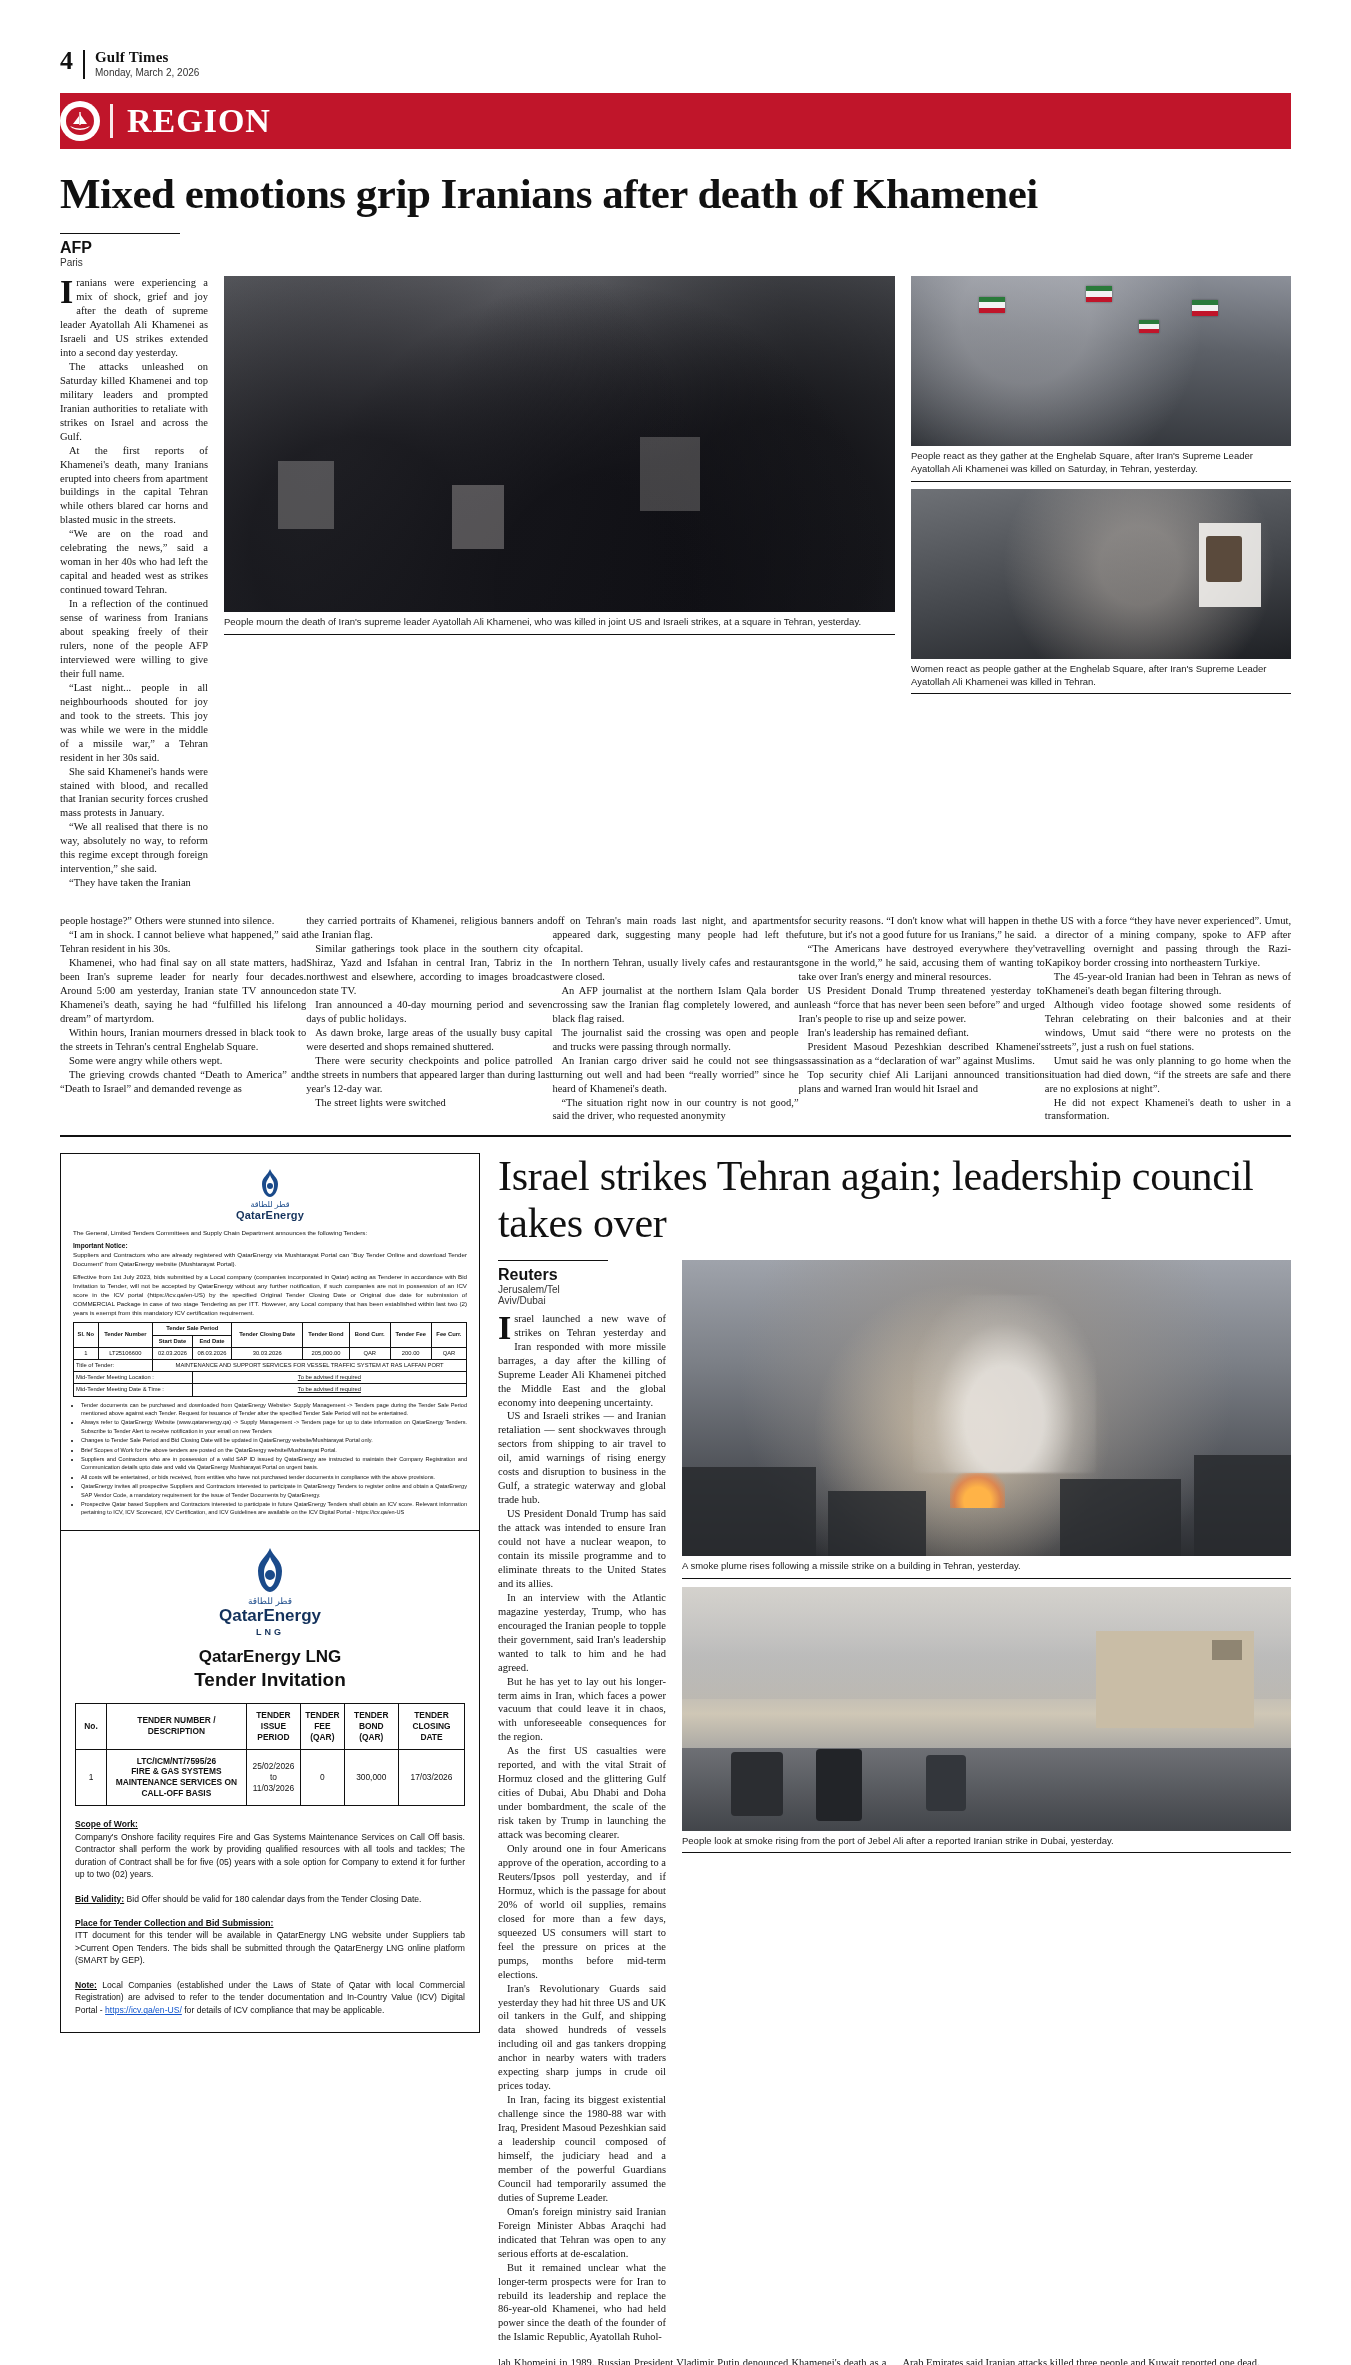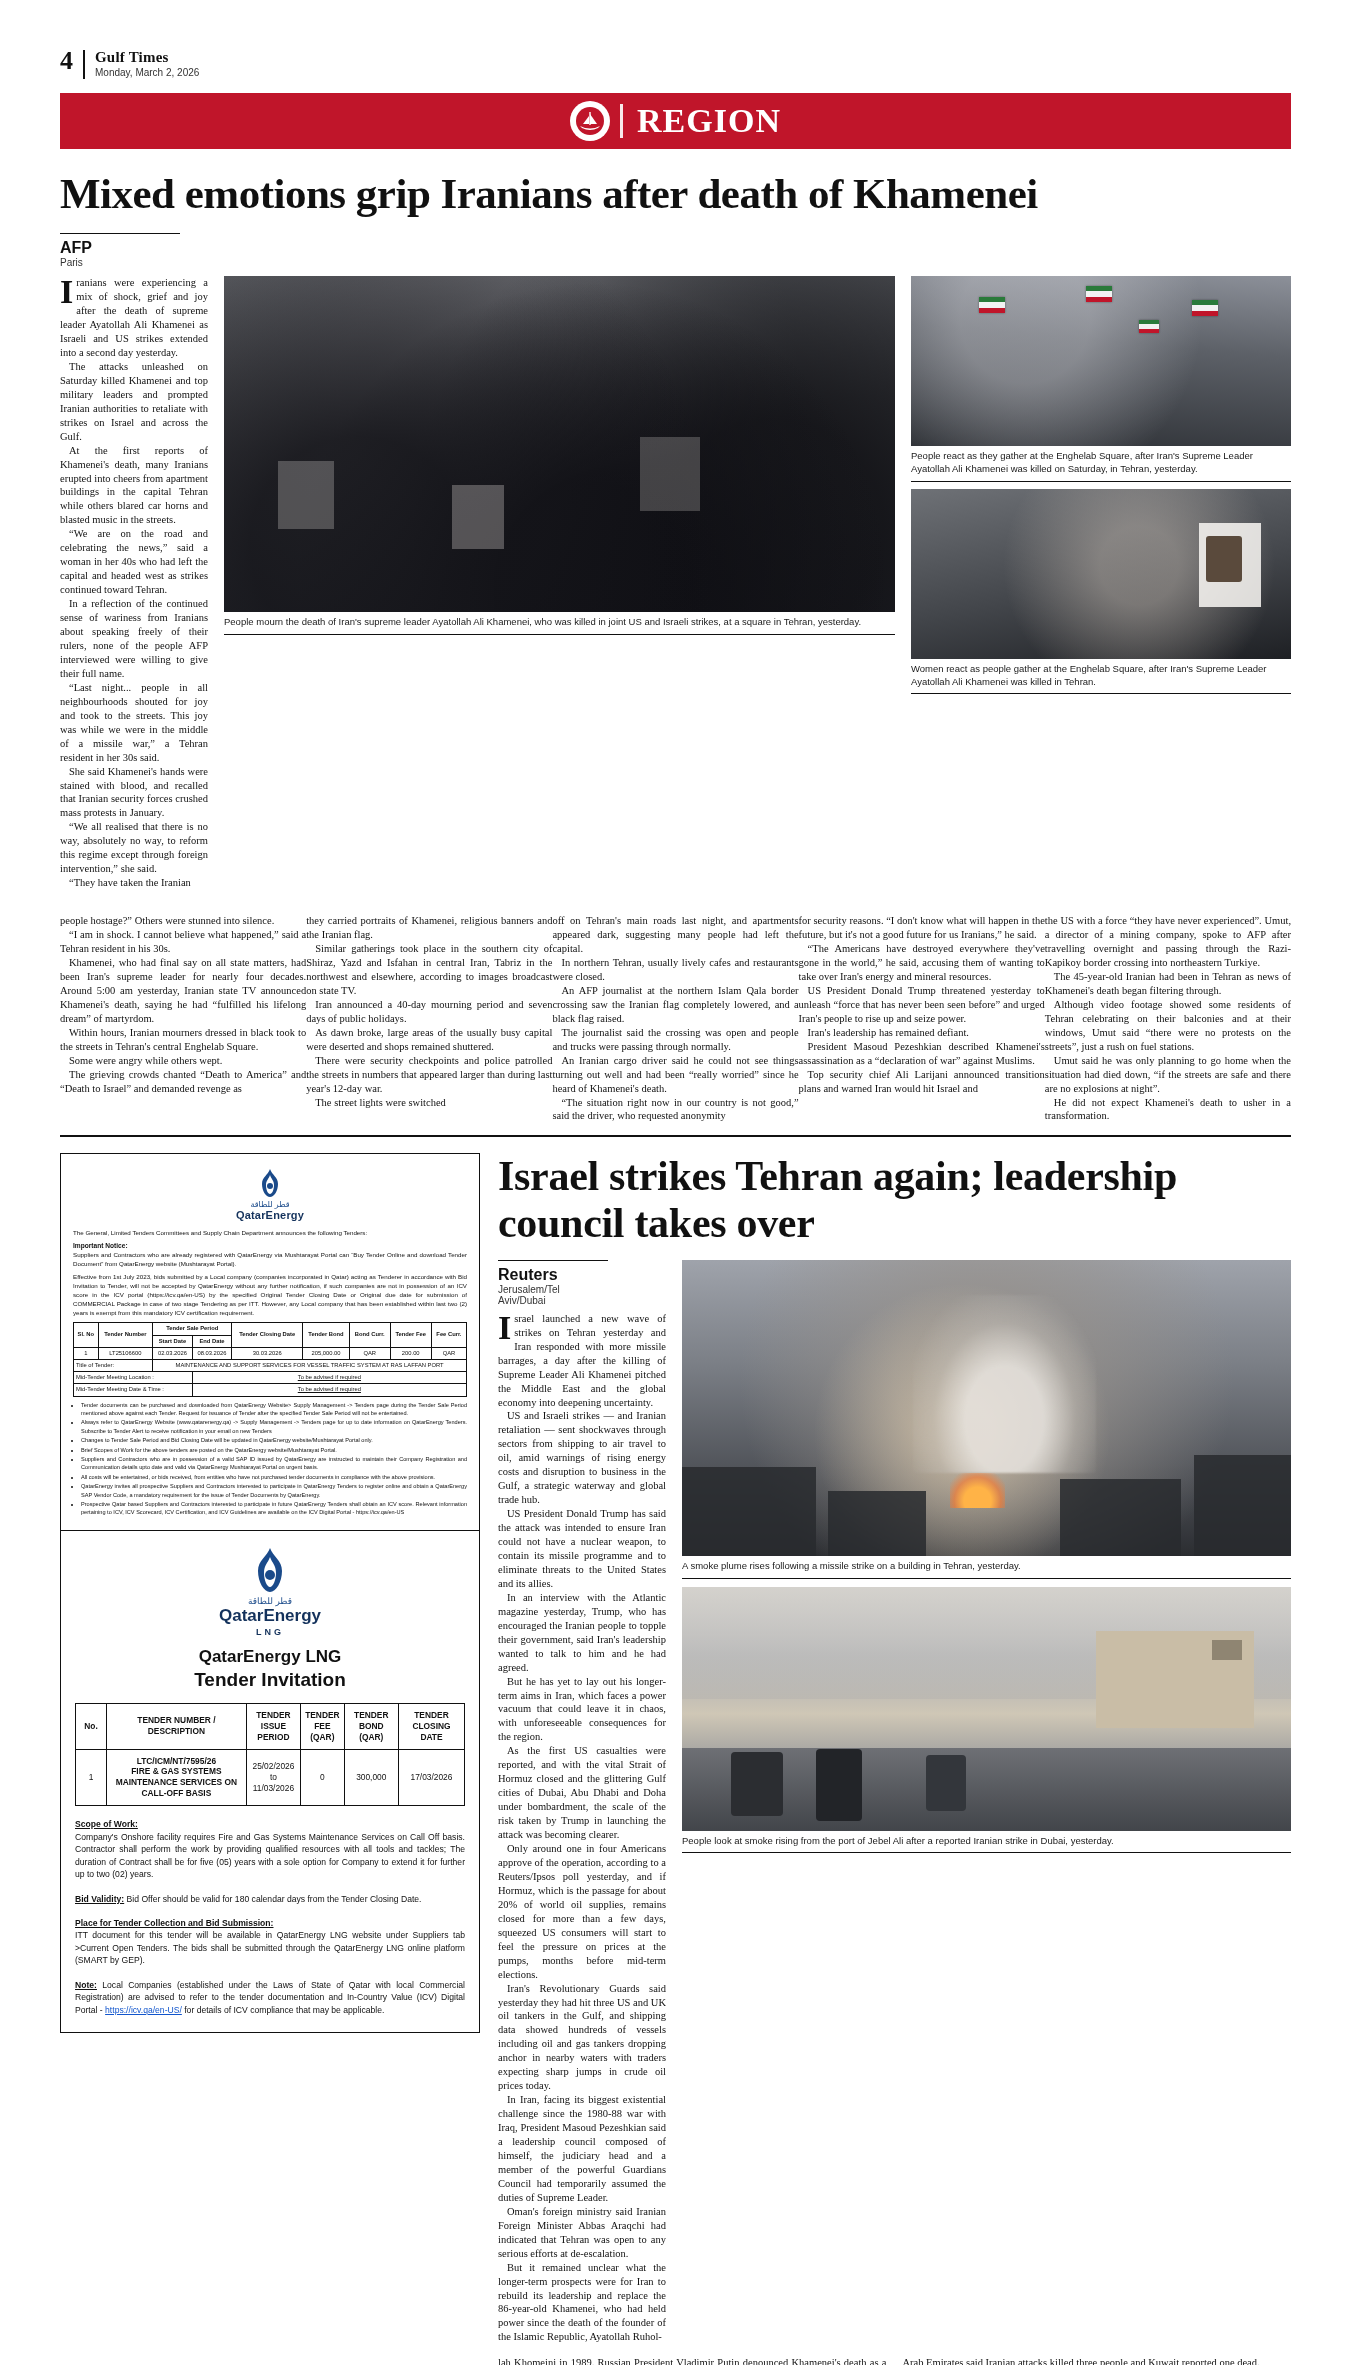--- a/index.html
+++ b/index.html
@@ -55,21 +55,20 @@
     margin-top:1px;
   }
   
   .banner{
     margin:14px 60px 0 60px;
     background:#c0152a;
     height:56px;
     display:flex;
     align-items:center;
     box-sizing:border-box;
-    justify-content:center;
   }
   .banner-logo{
     width:40px;height:40px;border-radius:50%;
     background:#fff;
     display:flex;align-items:center;justify-content:center;
     margin-right:10px;
     flex:0 0 auto;
   }
   .banner-logo svg{display:block;}
   .banner-divider{
@@ -248,21 +247,21 @@
   .ad2-sec{
     font-family:"Liberation Sans", sans-serif;
     font-size:8.6px;line-height:1.45;margin-top:12px;text-align:justify;
   }
   .ad2-sec .hdr{text-decoration:underline;font-weight:bold;}
   .lnk{color:#1155cc;text-decoration:underline;}
   
   .s2-headline{
     font-family:"Liberation Serif", serif;
     font-size:42px;
-    font-weight:bold;
+    font-weight:normal;
     line-height:1.1;
     letter-spacing:-.3px;
     margin:0 0 14px 0;
   }
   .s2-top{display:flex;gap:16px;}
   .s2-col1{width:168px;flex:0 0 168px;}
   .s2-right{flex:1 1 auto;}
   .s2-bottom{display:flex;gap:16px;margin-top:12px;}
   .s2-bottom > div{flex:1 1 0;}
   

